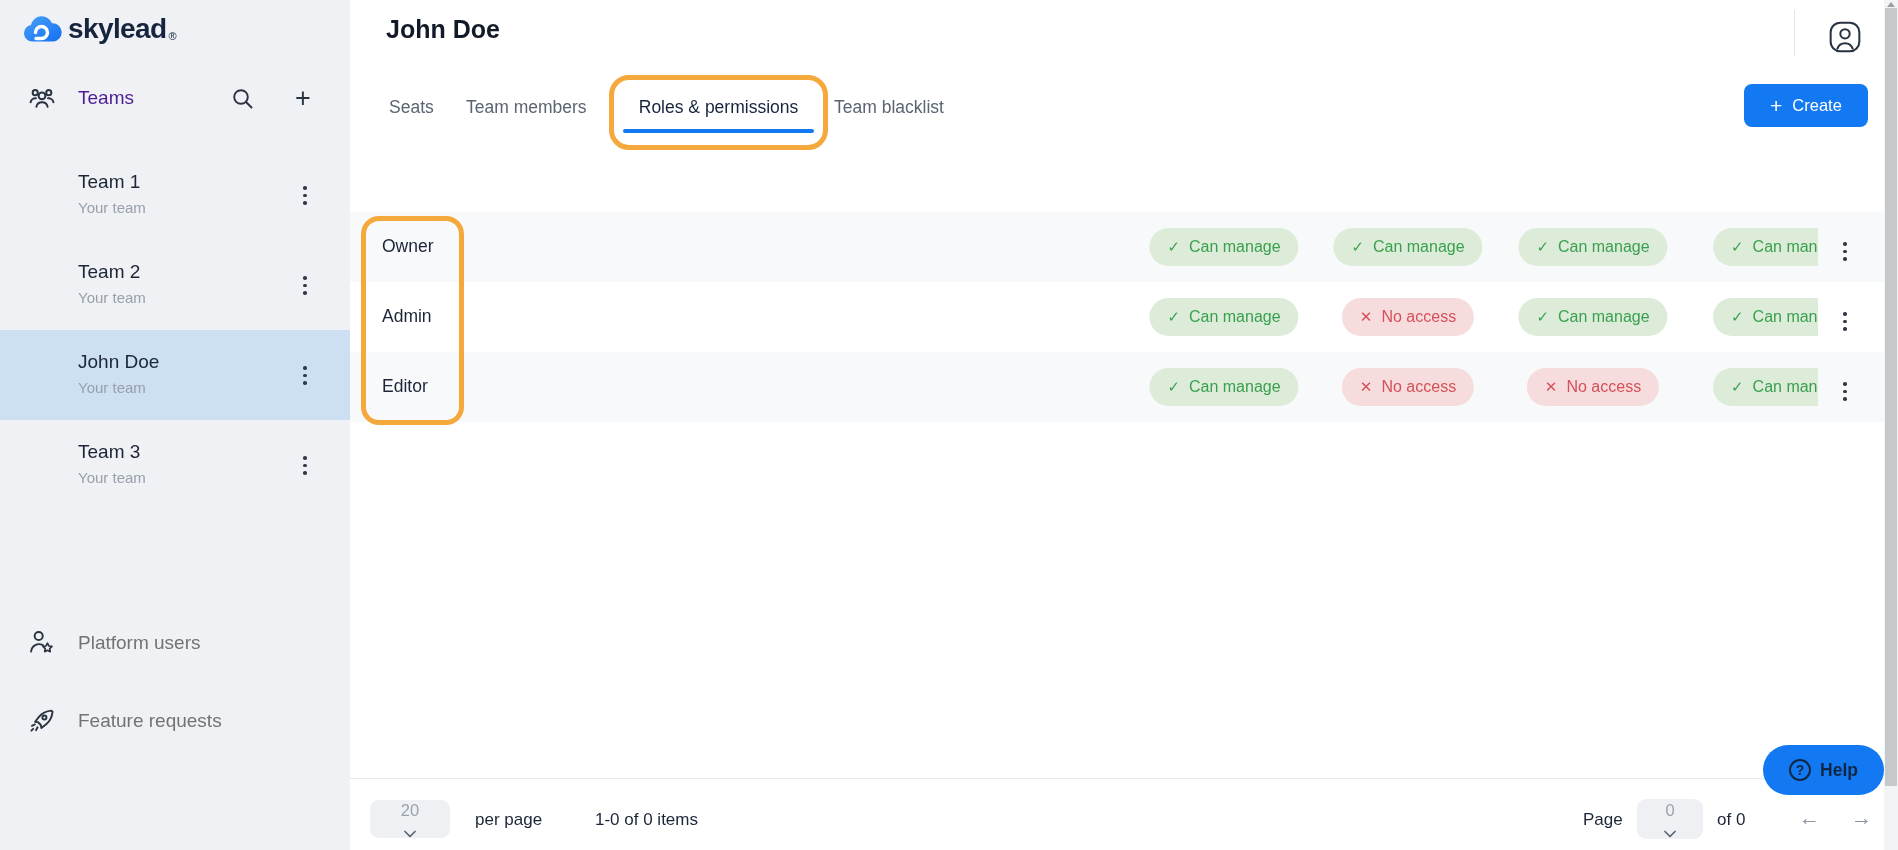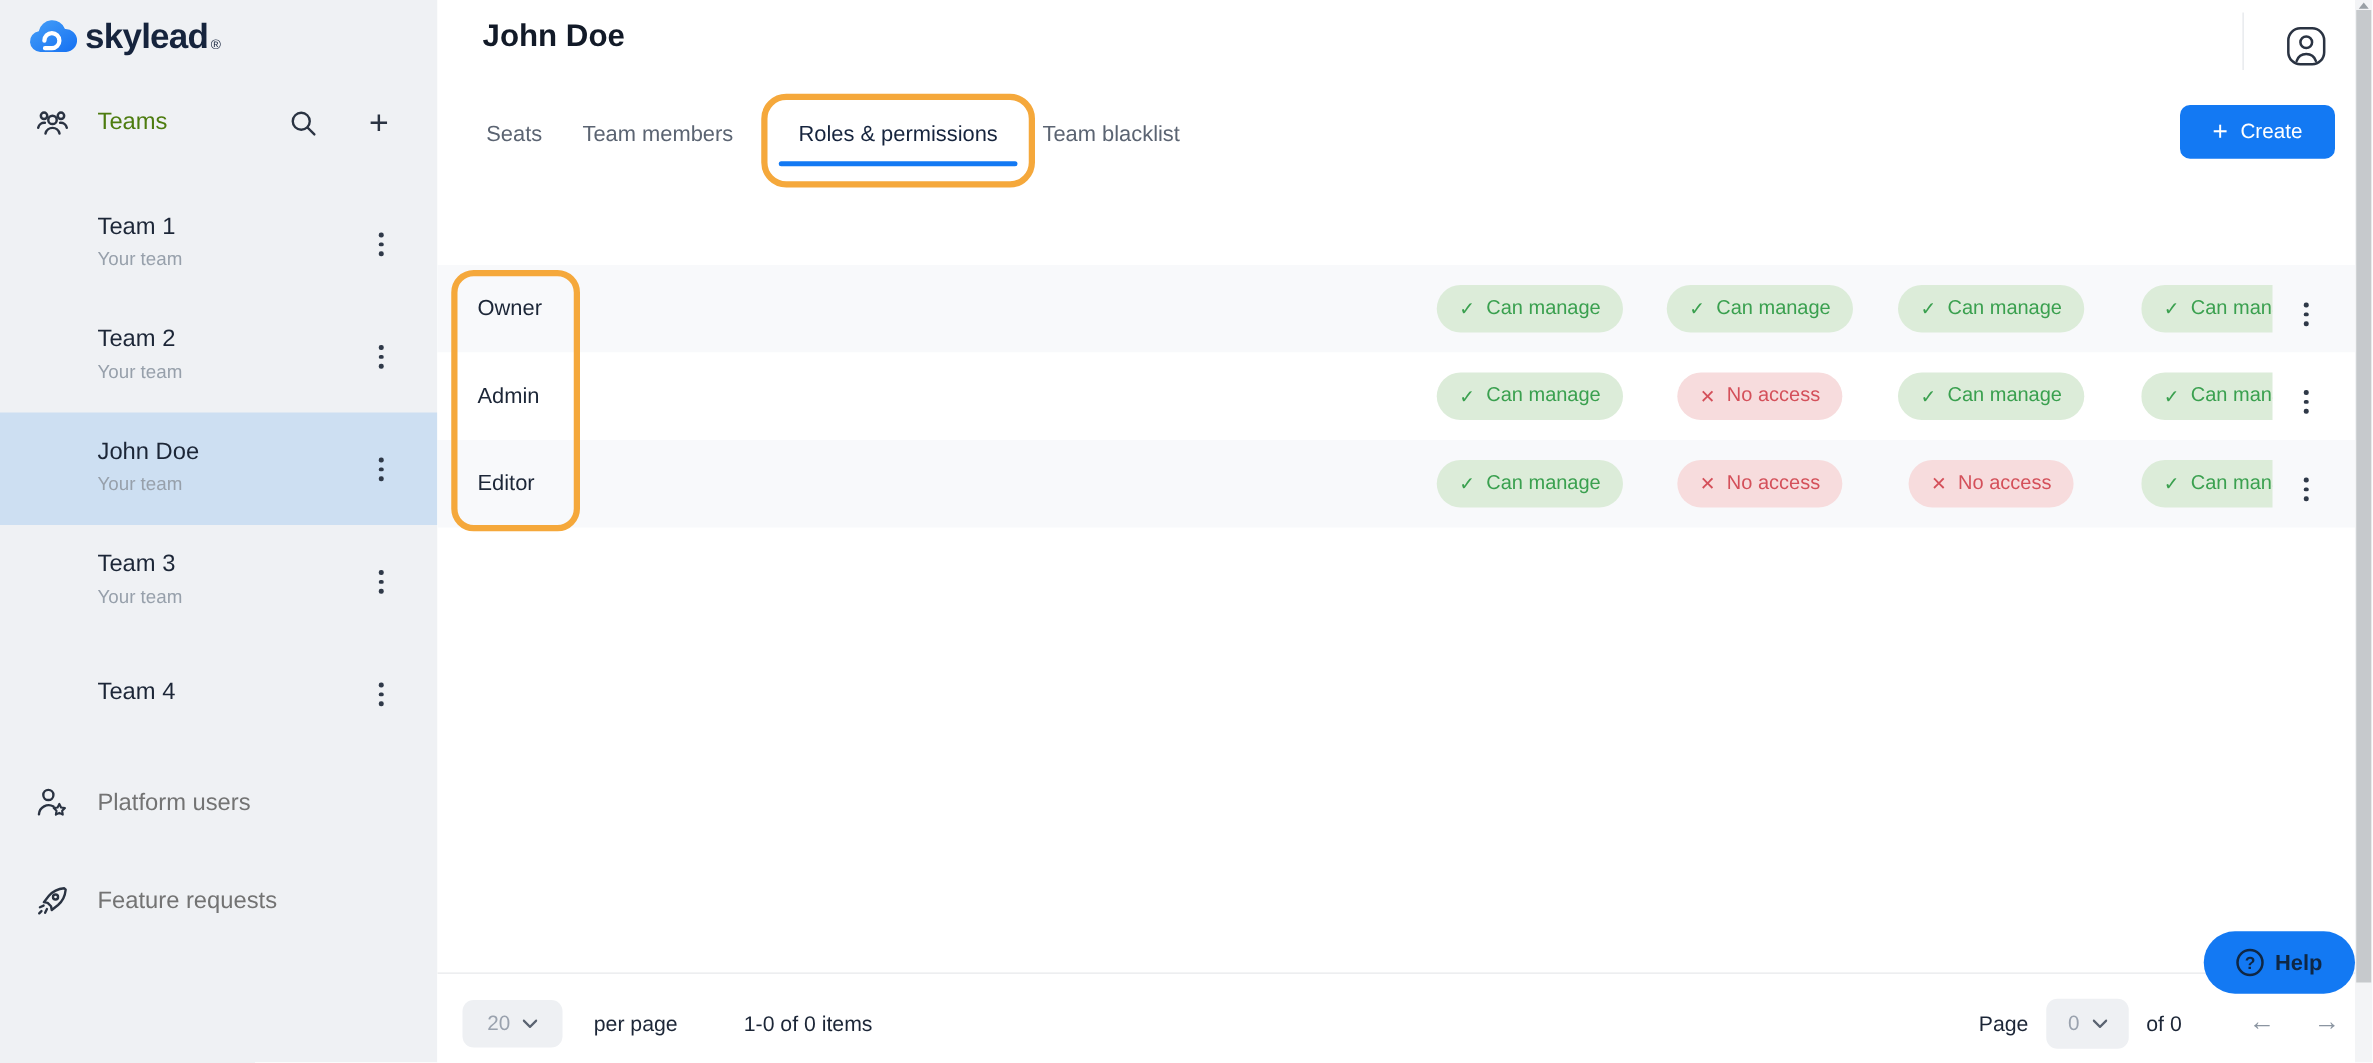--- a/index.html
+++ b/index.html
@@ -12,21 +12,21 @@
   .app { position:relative; width:1898px; height:850px; display:flex; }
 
   
   .sidebar { position:relative; width:350px; height:850px; background:var(--sidebar-bg,#eff1f4); flex:none; }
   .logo-row { position:absolute; left:22px; top:13px; display:flex; align-items:center; }
   .brand-text { font-size:28px; font-weight:800; color:#16243d; letter-spacing:-0.6px; margin-left:6px; }
   .brand-reg { font-size:11px; color:#16243d; align-self:flex-end; margin:0 0 3px 2px; }
 
   .teams-row { position:absolute; left:0; top:82px; width:100%; height:32px; }
   .teams-icon { position:absolute; left:28px; top:3px; }
-  .teams-label { position:absolute; left:78px; top:0; line-height:32px; font-size:19px; color:#4d7c0f; }
+  .teams-label { position:absolute; left:78px; top:0; line-height:32px; font-size:19px; color:#4c1d95; }
   .icon-btn { position:absolute; top:5px; width:24px; height:24px; cursor:pointer; }
   .search-btn { left:231px; }
   .plus-btn { left:291px; font-size:27px; font-weight:300; color:#2a3342; line-height:22px; text-align:center; }
 
   .team-item { position:absolute; left:0; width:100%; height:90px; cursor:pointer; }
   .team-item.selected { background:var(--selected-bg,#cddff2); }
   .team-name { position:absolute; left:78px; top:21px; font-size:19px; color:#1c2637; }
   .team-name.solo { top:33px; }
   .team-sub { position:absolute; left:78px; top:49px; font-size:15px; color:#97a0ab; }
   .kebab { position:absolute; display:flex; flex-direction:column; gap:4px; align-items:center;
@@ -80,21 +80,21 @@
   .pill-green { background:var(--green-bg,#dcecd9); color:var(--green-fg,#3aa04f); }
   .pill-red { background:var(--red-bg,#f7dcdd); color:var(--red-fg,#d4505a); }
   .pill-icon { font-size:15px; }
 
   .role-ring { position:absolute; left:11px; top:216px; width:103px; height:209px;
                border:5px solid var(--highlight,#f5a83b); border-radius:18px; pointer-events:none; z-index:5; }
 
   .pagination { position:absolute; left:0; top:778px; width:100%; height:72px;
                 background:#fff; border-top:1px solid #e7e9ec; }
   .pg-select { position:absolute; background:#eef0f3; border-radius:9px; display:flex; align-items:center;
-               justify-content:center; gap:10px; color:#9aa2ae; font-size:16.5px; cursor:pointer; }
+               justify-content:center; gap:10px; color:#9aa2ae; font-size:16.5px; cursor:pointer;flex-direction:column; }
   .pg-size { left:20px; top:21px; width:80px; height:38px; }
   .pg-page-select { left:1287px; top:20px; width:66px; height:40px; }
   .pg-label { position:absolute; top:31px; font-size:17px; color:#1c2637; white-space:nowrap; }
   .pg-perpage { left:125px; } .pg-items { left:245px; } .pg-pagelabel { left:1233px; } .pg-of { left:1367px; }
   .pg-arrow { position:absolute; top:27px; font-size:21px; color:#8b95a1; cursor:pointer; }
   .pg-prev { left:1449px; } .pg-next { left:1501px; }
 
   
   .help-btn { position:absolute; left:1763px; top:745px; width:121px; height:50px; border-radius:25px;
               background:var(--accent,#1379f3); display:flex; align-items:center; justify-content:center;
@@ -179,28 +179,20 @@
     </div>
     <div class="team-item" style="top:420px">
       <span class="team-name">Team 3</span>
       <span class="team-sub">Your team</span>
       <span class="kebab">
           <span></span>
           <span></span>
           <span></span>
         </span>
     </div>
-    <div class="team-item" style="top:510px">
-      <span class="team-name solo">Team 4</span>
-      <span class="kebab">
-          <span></span>
-          <span></span>
-          <span></span>
-        </span>
-    </div>
 
     <div class="side-link" style="top:618px">
       <svg class="stroke lnk-icon" width="27" height="27" viewBox="0 0 24 24">
         <circle cx="9.5" cy="6.2" r="3.6"></circle>
         <path d="M2.8 20 a7 7 0 0 1 10.4 -5.6"></path>
         <path d="M17.3 12.6 l1.25 2.5 2.75.4 -2 1.95 .45 2.75 -2.45-1.3 -2.45 1.3 .45-2.75 -2-1.95 2.75-.4 z" stroke-width="1.5"></path>
       </svg>
       <span class="lnk-label">Platform users</span>
     </div>
     <div class="side-link" style="top:696px">

